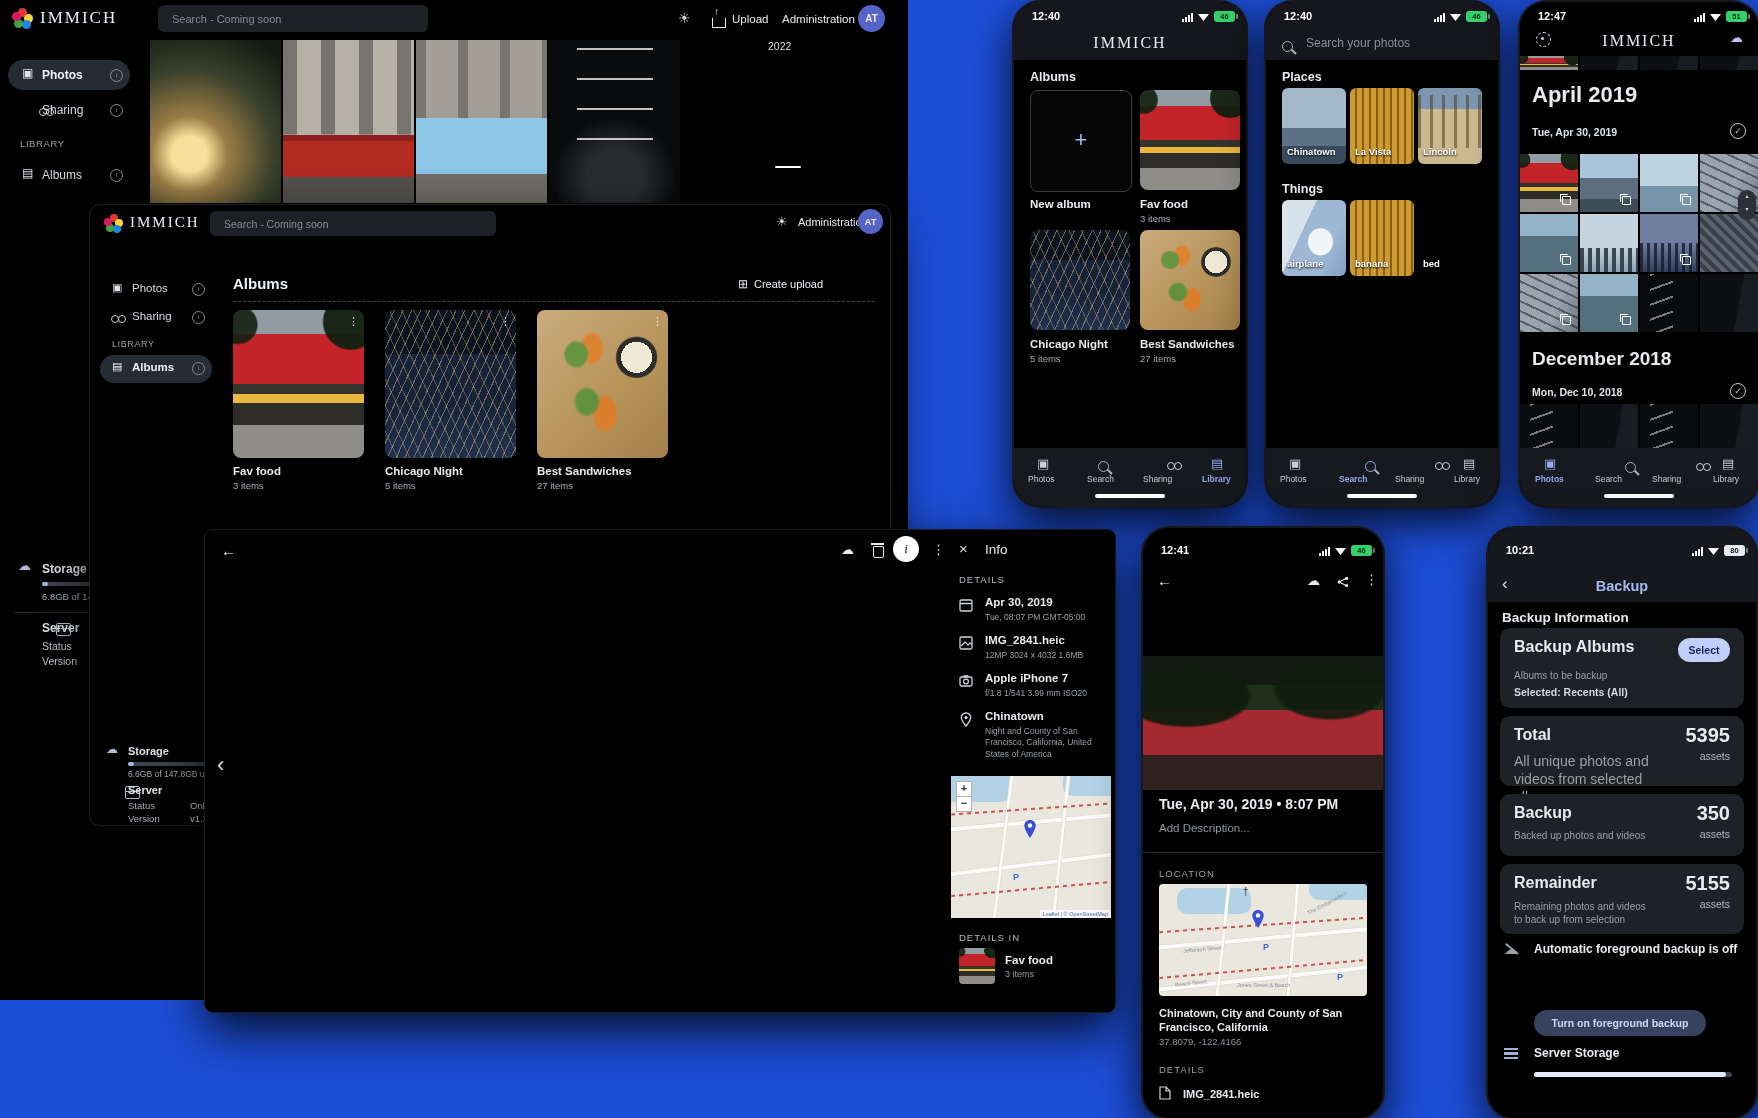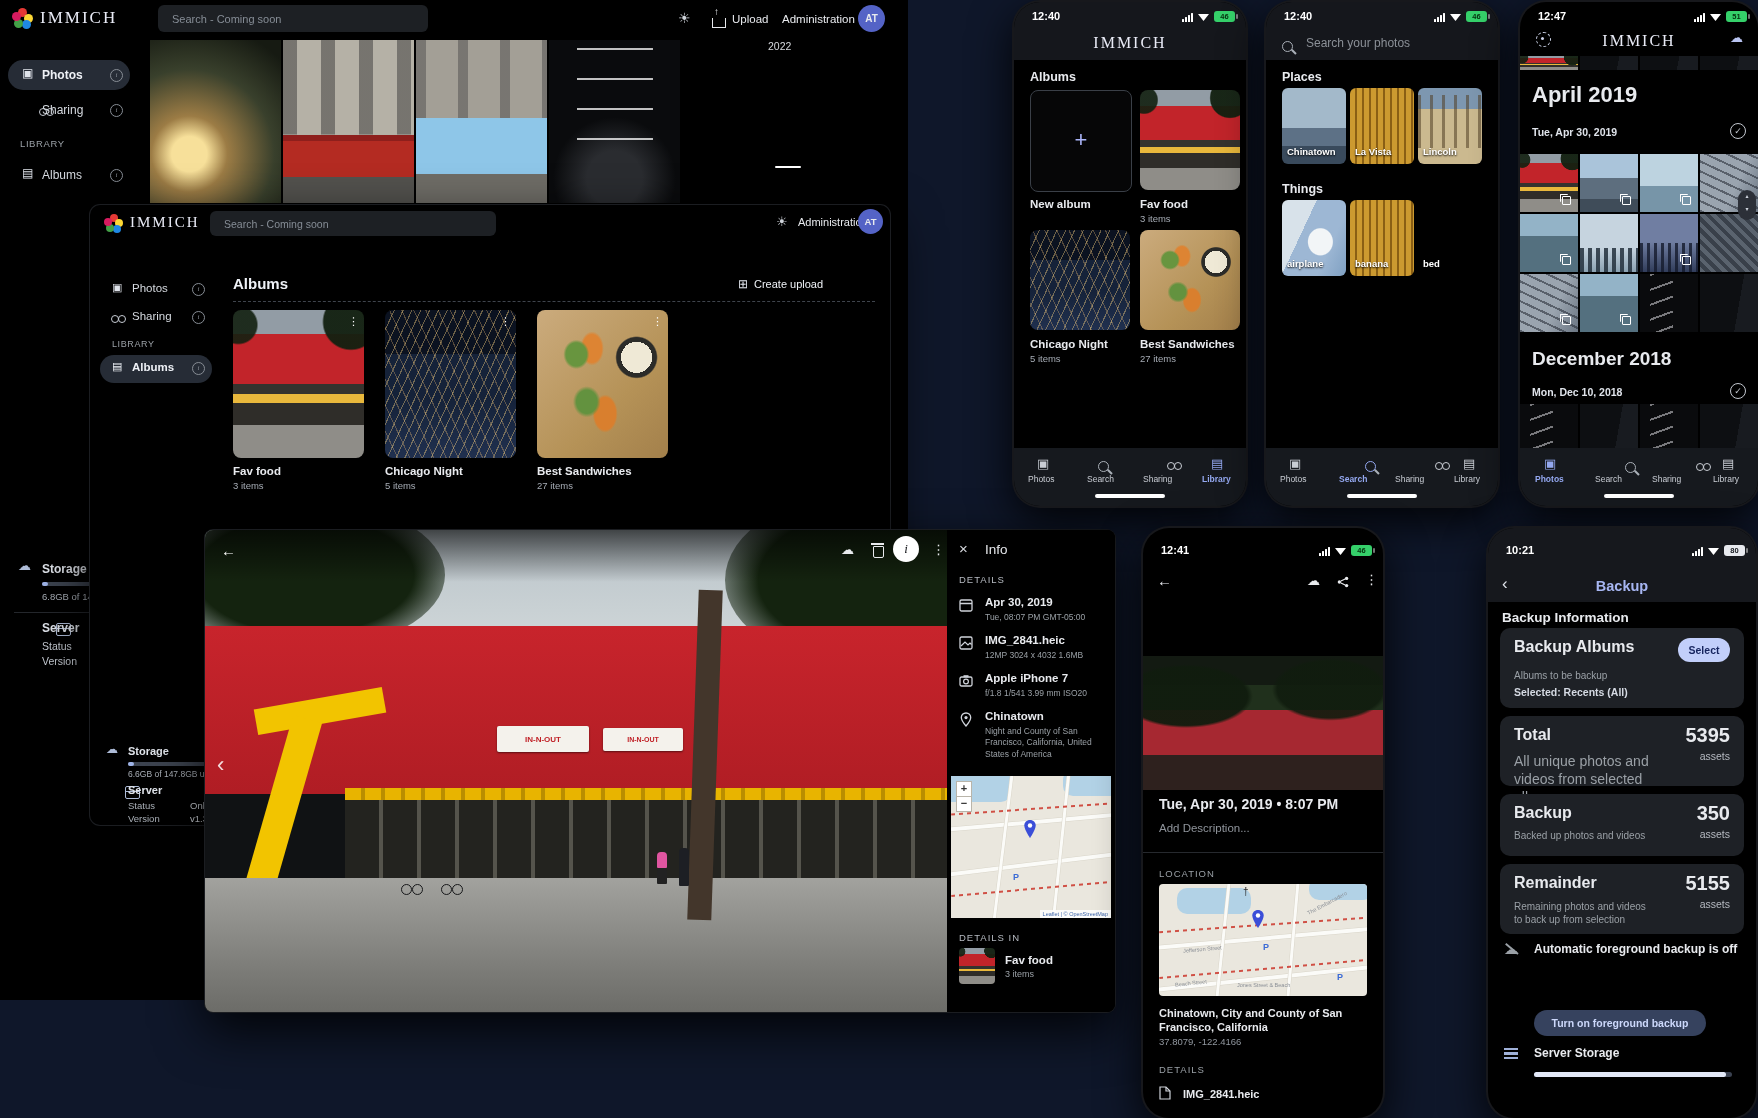--- a/index.html
+++ b/index.html
@@ -1,16 +1,16 @@
 <!DOCTYPE html>
 <html><head>
 <meta charset="utf-8">
 <style>
   html,body{margin:0;padding:0;background:#000;}
-  .stage{position:relative;width:1758px;height:1118px;overflow:hidden;background:#0f172a;
+  .stage{position:relative;width:1758px;height:1118px;overflow:hidden;background:#1d4ed8;
     font-family:"Liberation Sans",sans-serif;color:#e8eaee;}
   .ab{position:absolute;}
   .serifbrand{font-family:"Liberation Serif",serif;letter-spacing:2px;color:#e9ebf6;}
   .win{position:absolute;background:#000;}
   .w2{border-radius:10px;box-shadow:0 0 0 1px #1b1d21,0 18px 50px rgba(0,0,0,.85);}
   .w3{border-radius:8px;box-shadow:0 0 0 1px #1b1d21,0 18px 50px rgba(0,0,0,.85);overflow:hidden;}
   .phone{position:absolute;background:#000;border-radius:26px;overflow:hidden;
     box-shadow:0 0 0 2px #17181c,0 14px 44px rgba(0,0,0,.9);}
   .searchpill{background:#1d2024;border-radius:6px;color:#868d96;display:flex;align-items:center;padding-left:14px;}
   .pill{background:#262c36;border-radius:16px;}.b{color:#a7b6f2}
@@ -227,40 +227,20 @@
     <span class="ab" style="left:143px;top:260px;font-size:11.5px;font-weight:bold;color:#e9ebef">Fav food</span>
     <span class="ab" style="left:143px;top:275px;font-size:9.5px;color:#a6acb5">3 items</span>
     <span class="ab" style="left:295px;top:260px;font-size:11.5px;font-weight:bold;color:#e9ebef">Chicago Night</span>
     <span class="ab" style="left:295px;top:275px;font-size:9.5px;color:#a6acb5">5 items</span>
     <span class="ab" style="left:447px;top:260px;font-size:11.5px;font-weight:bold;color:#e9ebef">Best Sandwiches</span>
     <span class="ab" style="left:447px;top:275px;font-size:9.5px;color:#a6acb5">27 items</span>
   </section>
 
   <section class="win w3" style="left:205px;top:530px;width:910px;height:482px;z-index:3">
     
-    <div class="ab" style="left:0;top:0;width:742px;height:482px;background:#101214;overflow:hidden">
-      <div class="ab" style="left:0;top:0;width:742px;height:110px;background:linear-gradient(#b9c3c9,#cfd6d8)"></div>
-      <div class="ab" style="left:-40px;top:-30px;width:280px;height:150px;border-radius:50%;background:radial-gradient(#14230f 55%,rgba(20,35,15,.4) 75%,transparent)"></div>
-      <div class="ab" style="left:520px;top:-40px;width:300px;height:180px;border-radius:50%;background:radial-gradient(#14230f 55%,rgba(20,35,15,.4) 75%,transparent)"></div>
-      <div class="ab" style="left:0;top:96px;width:742px;height:168px;background:linear-gradient(#c8242c,#b01d24)"></div>
-      <div class="sign" style="left:292px;top:196px;width:92px;height:26px;font-size:8px">IN-N-OUT</div>
-      <div class="sign" style="left:398px;top:198px;width:80px;height:23px;font-size:7px">IN-N-OUT</div>
-      <div class="ab" style="left:50px;top:168px;width:130px;height:26px;background:#f2c400;transform:rotate(-10deg)"></div>
-      <div class="ab" style="left:58px;top:185px;width:30px;height:215px;background:#f2c400;transform:rotate(16deg)"></div>
-      <div class="ab" style="left:140px;top:258px;width:602px;height:12px;background:repeating-linear-gradient(90deg,#e8b400 0 16px,#b98e00 16px 20px)"></div>
-      <div class="ab" style="left:140px;top:270px;width:602px;height:78px;background:repeating-linear-gradient(90deg,#23231f 0 34px,#55544c 34px 38px)"></div>
-      <div class="ab" style="left:0;top:348px;width:742px;height:134px;background:linear-gradient(#a2a29e,#7b7b77 70%,#6c6c68)"></div>
-      <div class="ab" style="left:488px;top:60px;width:24px;height:330px;background:#43362b;transform:rotate(2deg)"></div>
-      <div class="fig" style="left:452px;top:322px;width:10px;height:16px;background:#e055a0"></div>
-      <div class="fig" style="left:452px;top:338px;width:10px;height:16px;background:#222"></div>
-      <div class="fig" style="left:474px;top:318px;width:10px;height:38px;background:#1d1f24"></div>
-      <div class="bike" style="left:196px;top:352px"></div>
-      <div class="bike" style="left:236px;top:352px"></div>
-      <div class="ab" style="left:0;top:0;width:742px;height:52px;background:linear-gradient(rgba(0,0,0,.65),transparent)"></div>
-    </div>
     <span class="ab" style="left:16px;top:12px;font-size:15px;color:#fff">←</span>
     <span class="ab" style="left:636px;top:12px;font-size:13px;color:#e8eaed">☁</span>
     <i class="ab trash" style="left:668px;top:14px"></i>
     <div class="ab" style="left:688px;top:6px;width:26px;height:26px;border-radius:50%;background:#fff;color:#15171c;text-align:center;line-height:25px;font-family:'Liberation Serif',serif;font-style:italic;font-size:13px">i</div>
     <span class="ab" style="left:727px;top:12px;font-size:13px;color:#e8eaed">⋮</span>
     <span class="ab" style="left:12px;top:222px;font-size:22px;color:rgba(255,255,255,.85)">‹</span>
 
     
     <div class="ab" style="left:742px;top:0;width:168px;height:482px;background:#000">
       <span class="ab" style="left:12px;top:10px;font-size:15px;color:#d6d9de">×</span>

